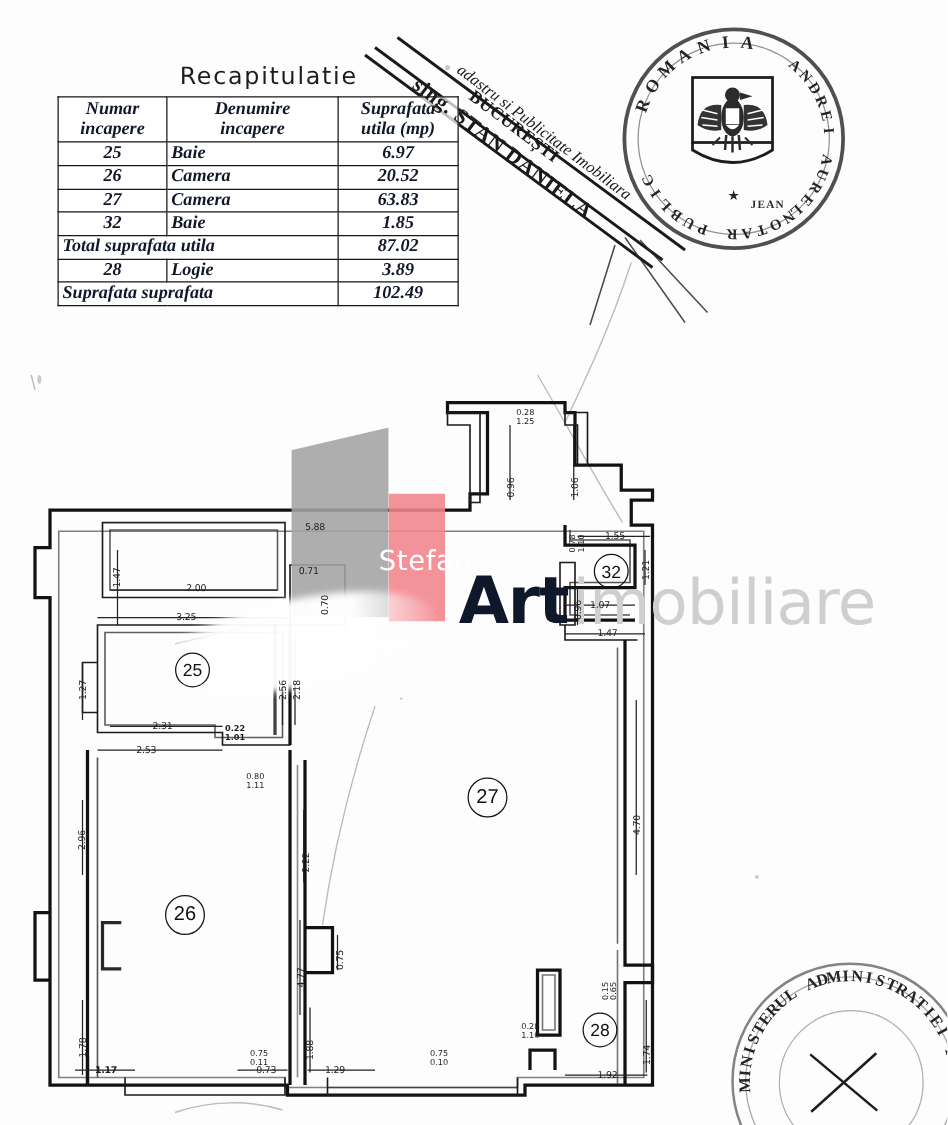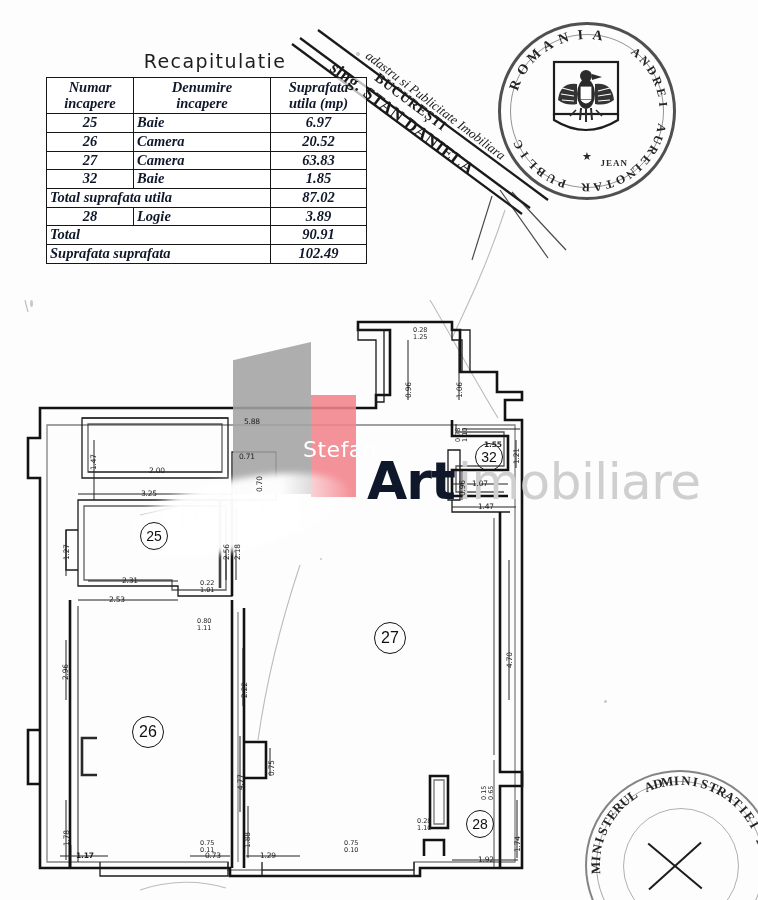--- a/index.html
+++ b/index.html
@@ -454,21 +454,21 @@
   <div class="roomnum" style="left:374px; top:622px;">27</div>
   <div class="roomnum sm" style="left:466px; top:810px;">28</div>
   <div class="roomnum sm" style="left:475px; top:443px;">32</div>
 
   <div class="dimtext" style="left:244px; top:417px;">5.88</div>
   <div class="dimtext" style="left:239px; top:452px;">0.71</div>
   <div class="dimtext" style="left:149px; top:466px;">2.00</div>
   <div class="dimtext" style="left:141px; top:489px;">3.25</div>
   <div class="dimtext" style="left:122px; top:576px;">2.31</div>
   <div class="dimtext" style="left:109px; top:595px;">2.53</div>
-  <div class="dimtext" style="left:484px; top:440px;font-weight:bold;">1.55</div>
+  <div class="dimtext" style="left:484px; top:424px;">1.55</div>
   <div class="dimtext" style="left:472px; top:479px;">1.07</div>
   <div class="dimtext" style="left:478px; top:502px;">1.47</div>
   <div class="dimtext" style="left:76px; top:851px;font-weight:bold;">1.17</div>
   <div class="dimtext" style="left:205px; top:851px;">0.73</div>
   <div class="dimtext" style="left:260px; top:851px;">1.29</div>
   <div class="dimtext" style="left:478px; top:855px;">1.92</div>
 
   <div class="dimtext v" style="left:89px; top:470px;">1.47</div>
   <div class="dimtext v" style="left:62px; top:560px;">1.27</div>
   <div class="dimtext v" style="left:61px; top:680px;">2.96</div>
@@ -484,21 +484,21 @@
   <div class="dimtext v" style="left:512px; top:464px;">1.21</div>
   <div class="dimtext v" style="left:458px; top:496px;">0.96</div>
   <div class="dimtext v" style="left:505px; top:668px;">4.70</div>
   <div class="dimtext v" style="left:513px; top:852px;">1.74</div>
   <div class="dimtext v" style="left:255px; top:492px;">0.70</div>
 
   <div class="dimstack" style="left:413px; top:327px;">
     <div>0.28</div>
     <div>1.25</div>
   </div>
-  <div class="dimstack" style="left:200px; top:580px;">
+  <div class="dimstack" style="left:180px; top:580px;font-weight:bold;">
     <div>0.22</div>
     <div>1.01</div>
   </div>
   <div class="dimstack v" style="left:455px; top:442px;">
     <div>0.78</div>
     <div>1.10</div>
   </div>
   <div class="dimstack" style="left:200px; top:840px;">
     <div>0.75</div>
     <div>0.11</div>
@@ -561,24 +561,20 @@
           <td class="c">1.85</td>
         </tr>
         <tr>
           <td class="l" colspan="2">Total suprafata utila</td>
           <td class="c">87.02</td>
         </tr>
         <tr>
           <td class="num">28</td>
           <td class="l">Logie</td>
           <td class="c">3.89</td>
-        </tr>
-        <tr>
-          <td class="l" colspan="2">Total</td>
-          <td class="c">90.91</td>
         </tr>
         <tr>
           <td class="l" colspan="2">Suprafata suprafata</td>
           <td class="c">102.49</td>
         </tr>
       </tbody>
     </table>
   </div>
 
   <div class="rot-text" id="sig-name">sing. STAN DANIELA</div>

